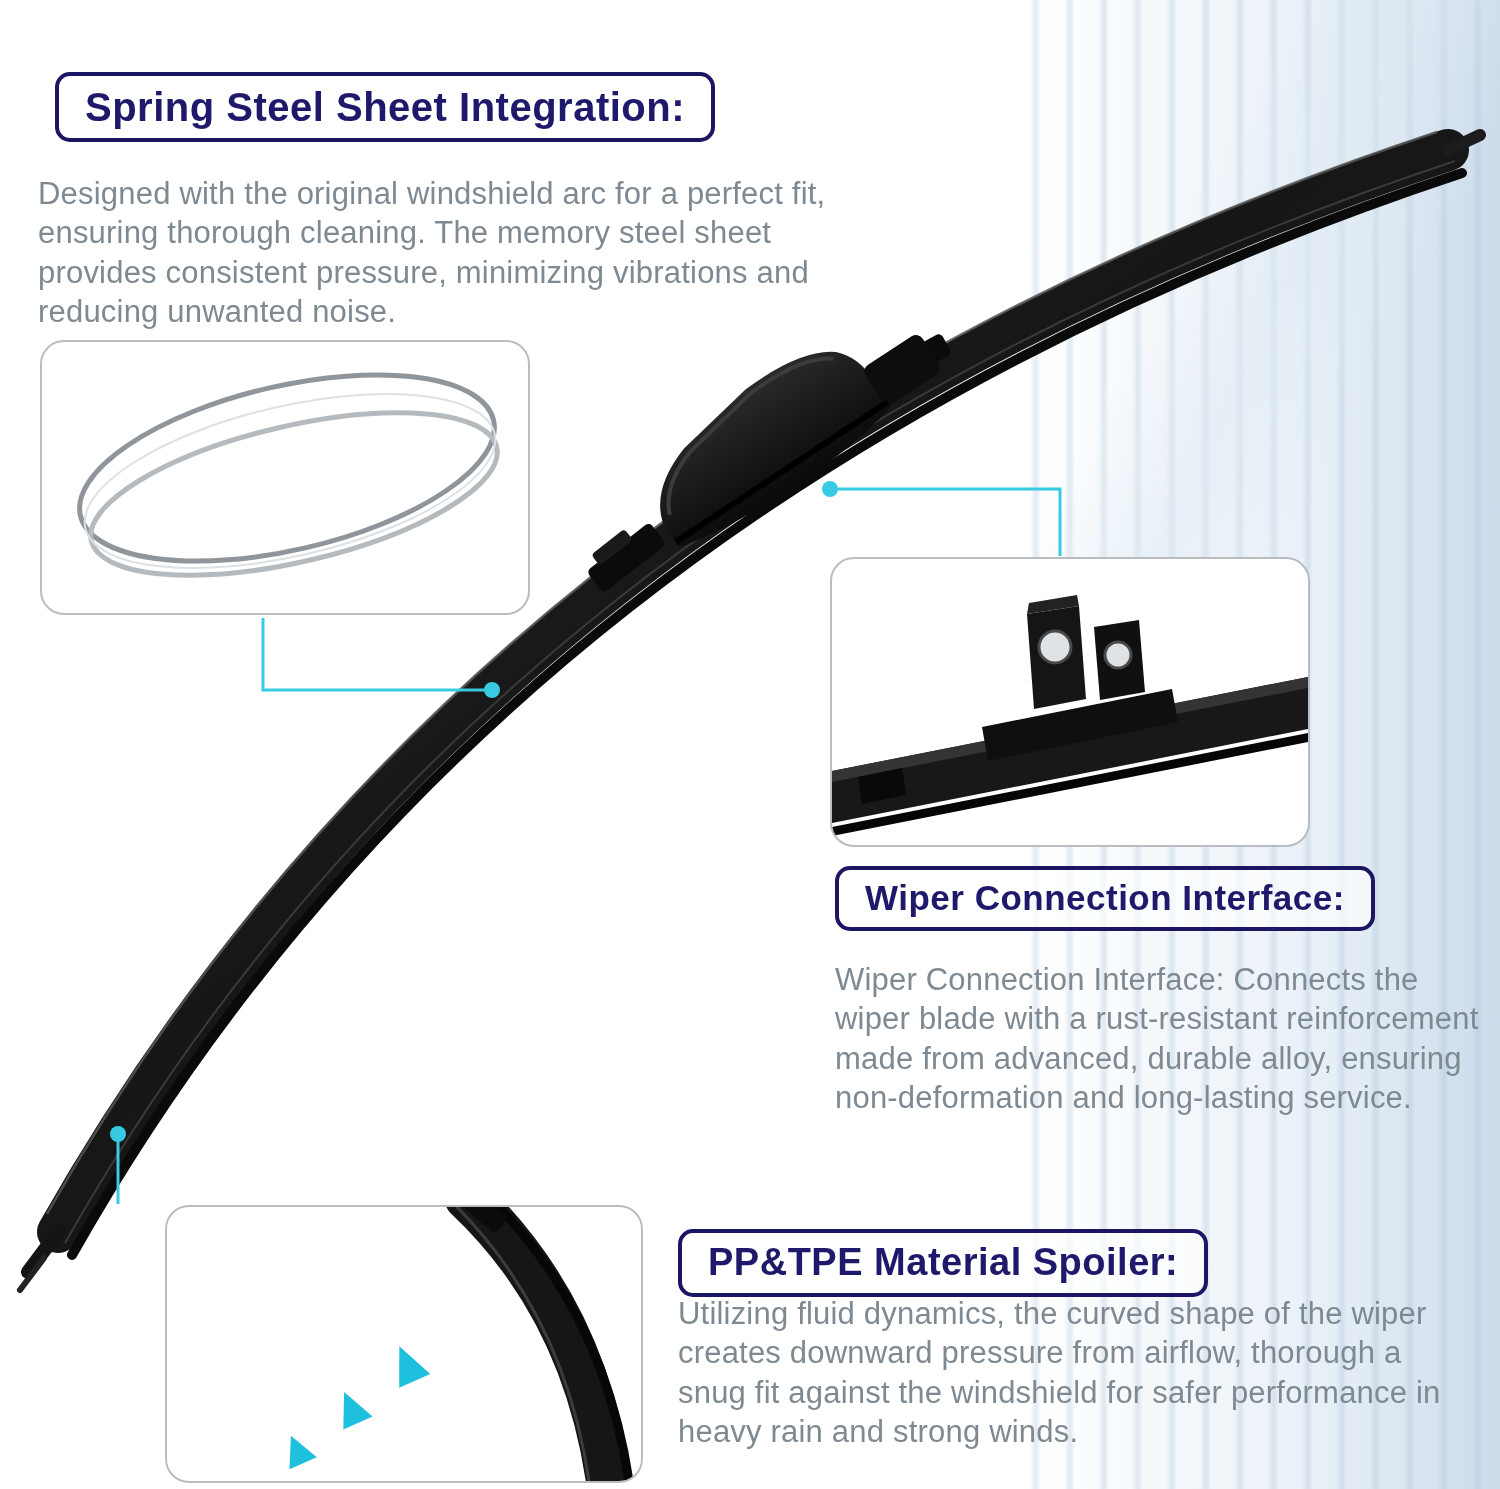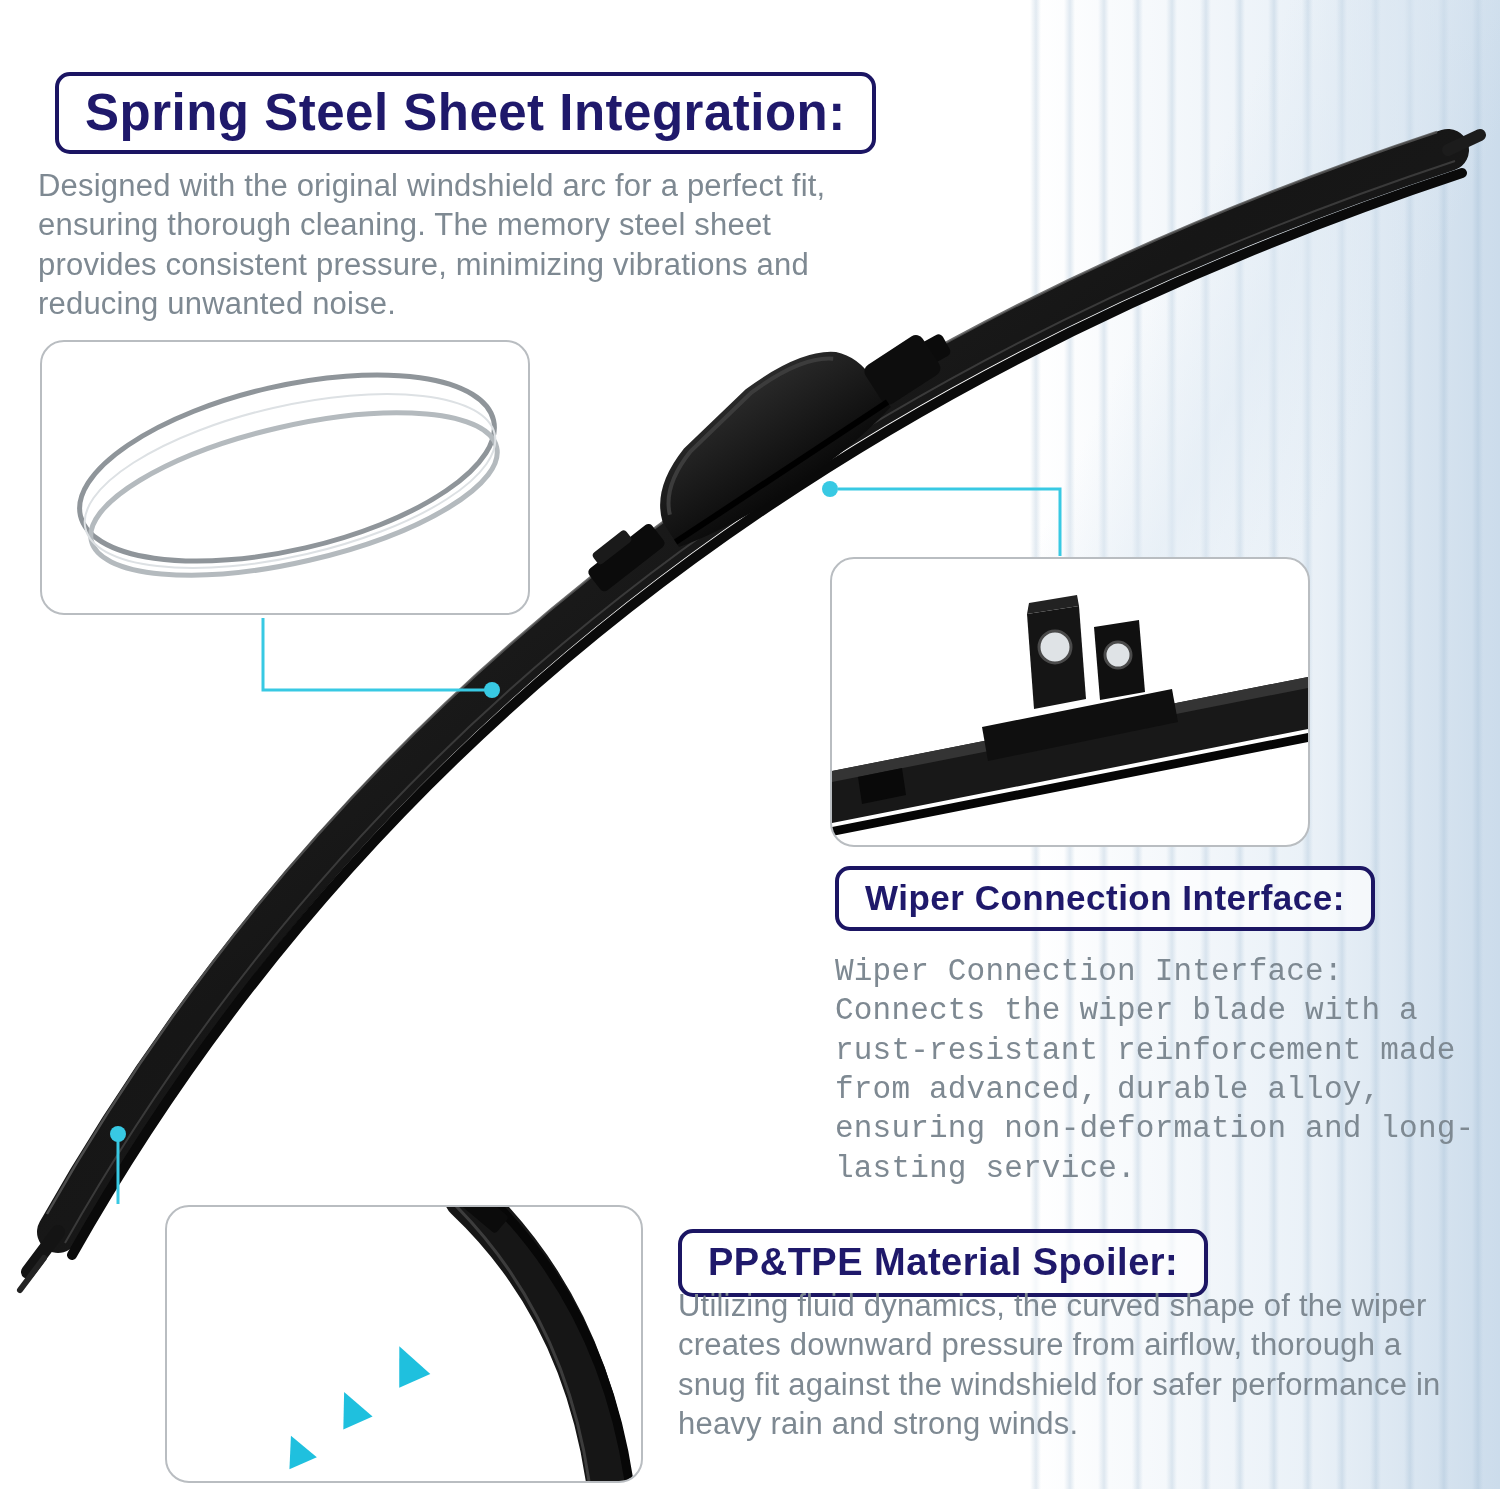--- a/index.html
+++ b/index.html
@@ -21,34 +21,34 @@
       rgba(255,255,255,0.0) 34px);
   }
   .bg-diag{
     position:absolute;left:880px;top:0;width:620px;height:760px;
     background:linear-gradient(115deg, rgba(255,255,255,0) 42%, rgba(222,233,243,0.55) 55%, rgba(255,255,255,0) 70%);
   }
   .scene{position:absolute;left:0;top:0;}
   .callout-title{
     position:absolute;display:inline-block;box-sizing:border-box;
     border:4px solid #1b1563;border-radius:15px;background:rgba(255,255,255,0.65);
-    color:#1f196b;font-weight:bold;font-size:51px;line-height:1.05;
+    color:#1f196b;font-weight:bold;font-size:40px;line-height:1.05;
     padding:10px 26px;white-space:nowrap;letter-spacing:0.5px;
   }
   .callout-body{
-    position:absolute;color:#7e8992;font-size:31px;line-height:1.27;letter-spacing:0.2px;
+    position:absolute;color:#7e8992;font-size:31px;line-height:1.27;letter-spacing:0.2px;margin-top:8px;
   }
   .inset{
     position:absolute;box-sizing:border-box;background:#ffffff;
     border:2px solid #b9bdc1;border-radius:24px;overflow:hidden;
   }
   .t1{left:55px;top:72px;}
   .b1{left:38px;top:166px;width:860px;}
   .t2{left:835px;top:866px;font-size:35px;}
-  .b2{left:835px;top:952px;width:650px;font-family:Liberation Mono, monospace;}
+  .b2{left:835px;top:952px;width:650px;}
   .t3{left:678px;top:1201px;font-size:38px;margin-top:28px;}
   .b3{left:678px;top:1286px;width:800px;}
   .inset1{left:40px;top:340px;width:490px;height:275px;}
   .inset2{left:830px;top:557px;width:480px;height:290px;}
   .inset3{left:165px;top:1205px;width:478px;height:278px;}
 </style>
 </head>
 <body>
 
 <div class="canvas">

